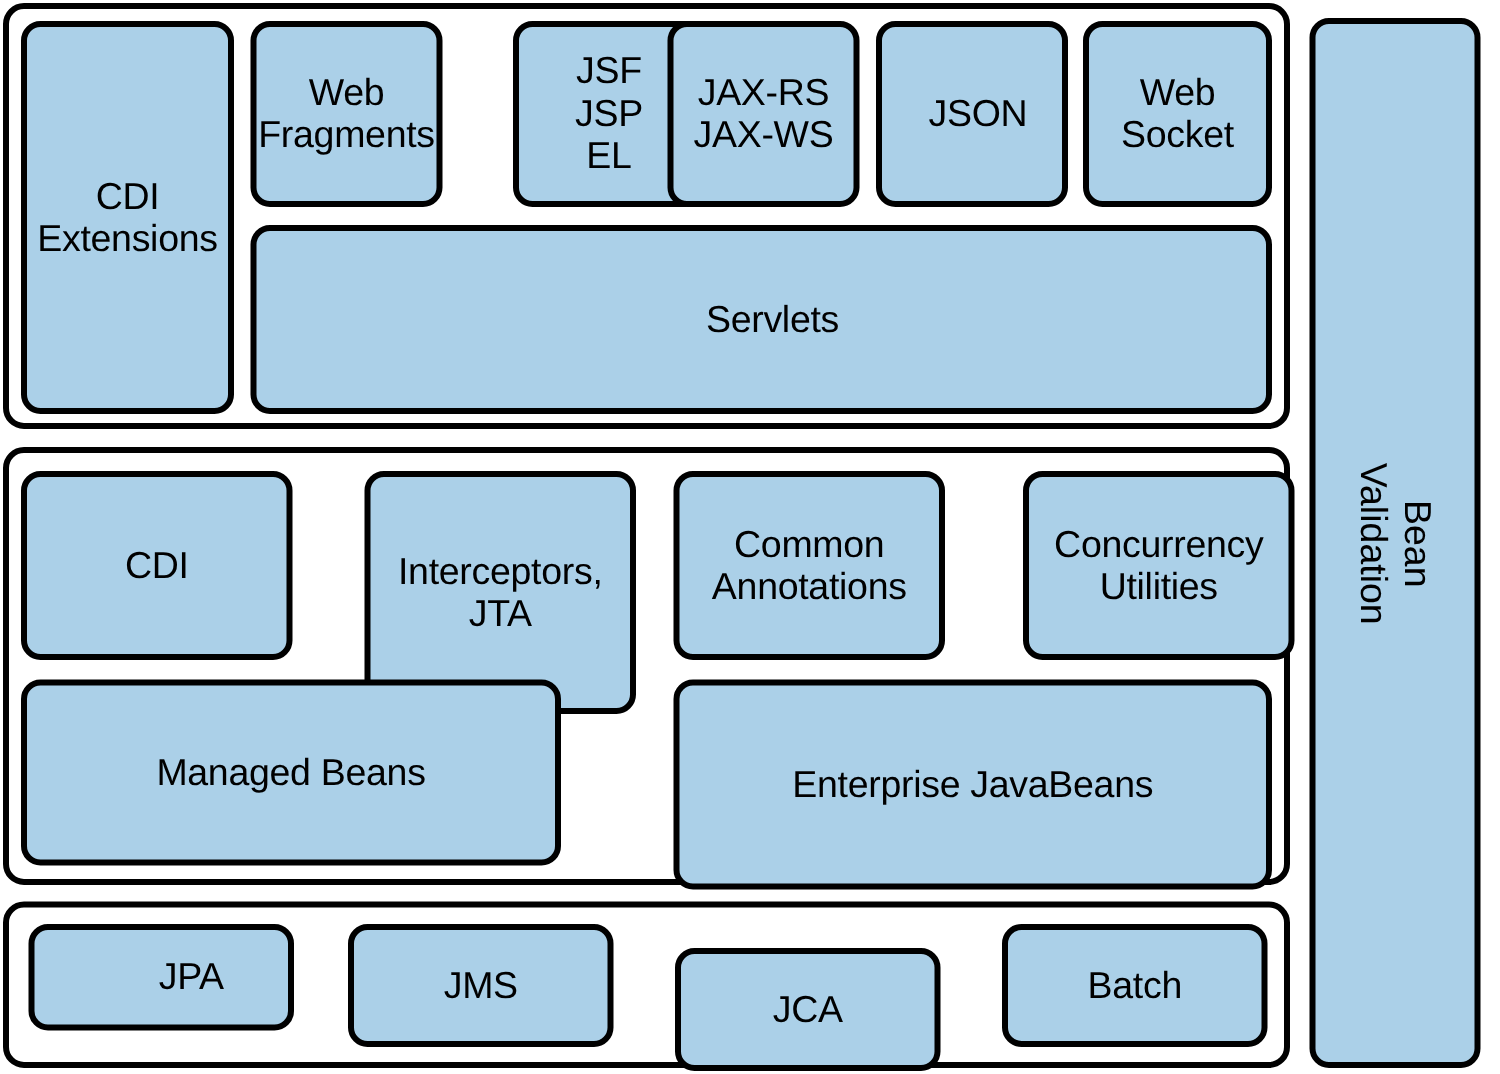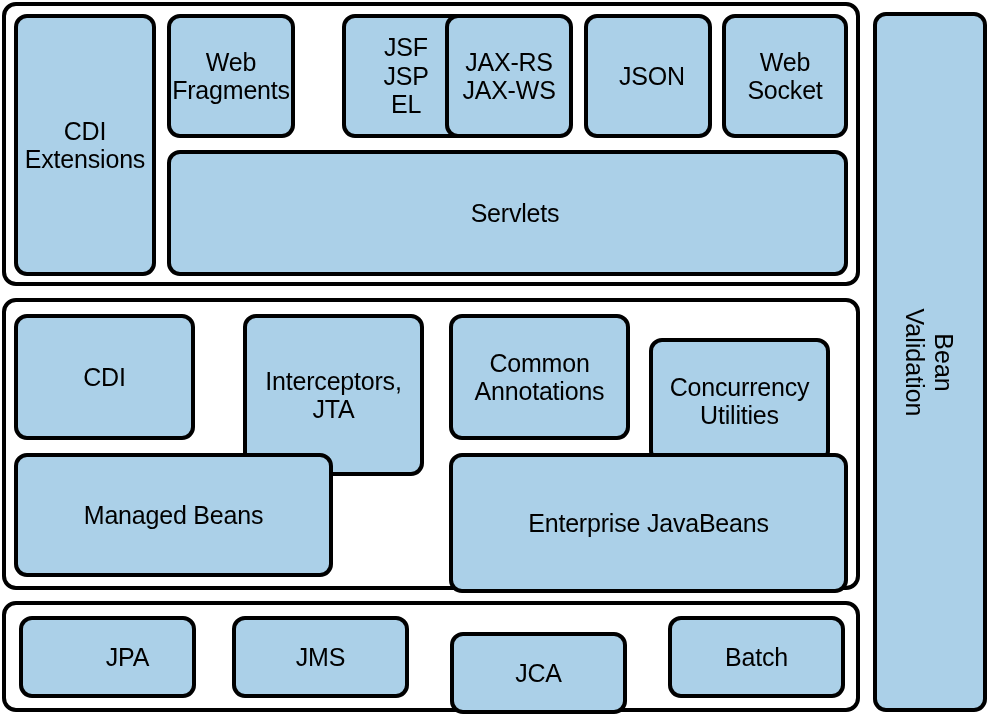--- a/index.html
+++ b/index.html
@@ -119,37 +119,37 @@
   <div class="cell" style="left:243px; top:314px; width:181px; height:162px;text-align:center;">
     <span class="cell-label">Interceptors,
 JTA</span>
   </div>
 
   <div class="cell" style="left:449px; top:314px; width:181px; height:126px;">
     <span class="cell-label">Common
 Annotations</span>
   </div>
 
-  <div class="cell" style="left:649px; top:314px; width:181px; height:126px;margin-top:24px;">
+  <div class="cell" style="left:682px; top:314px; width:181px; height:126px;">
     <span class="cell-label">Concurrency
 Utilities</span>
   </div>
 
-  <div class="cell" style="left:14px; top:453px; width:319px; height:124px;">
+  <div class="cell" style="left:14px; top:453px; width:360px; height:124px;">
     <span class="cell-label">Managed Beans</span>
   </div>
 
   <div class="cell" style="left:449px; top:453px; width:399px; height:140px;">
     <span class="cell-label">Enterprise JavaBeans</span>
   </div>
 
   <div class="group" style="left:2px; top:601px; width:858px; height:111px;">
   </div>
 
-  <div class="cell" style="left:19px; top:616px; width:177px; height:82px;padding-left:44px;">
+  <div class="cell" style="left:19px; top:616px; width:177px; height:71px;padding-left:44px;">
     <span class="cell-label">JPA</span>
   </div>
 
   <div class="cell" style="left:232px; top:616px; width:177px; height:82px;">
     <span class="cell-label">JMS</span>
   </div>
 
   <div class="cell" style="left:450px; top:616px; width:177px; height:82px;margin-top:16px;">
     <span class="cell-label">JCA</span>
   </div>

